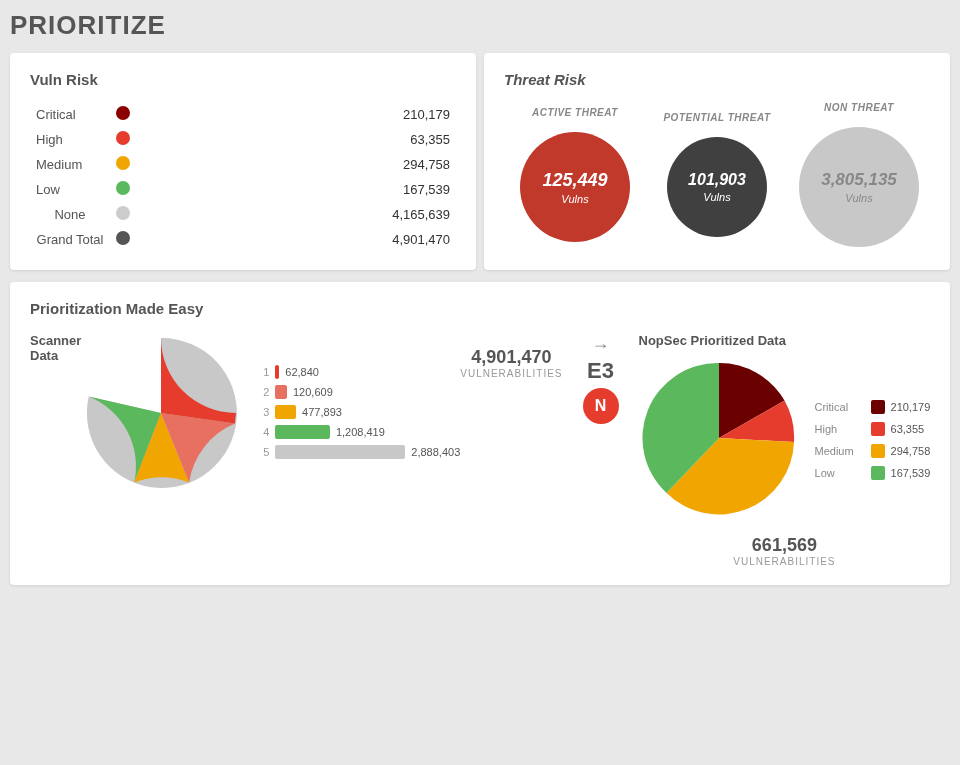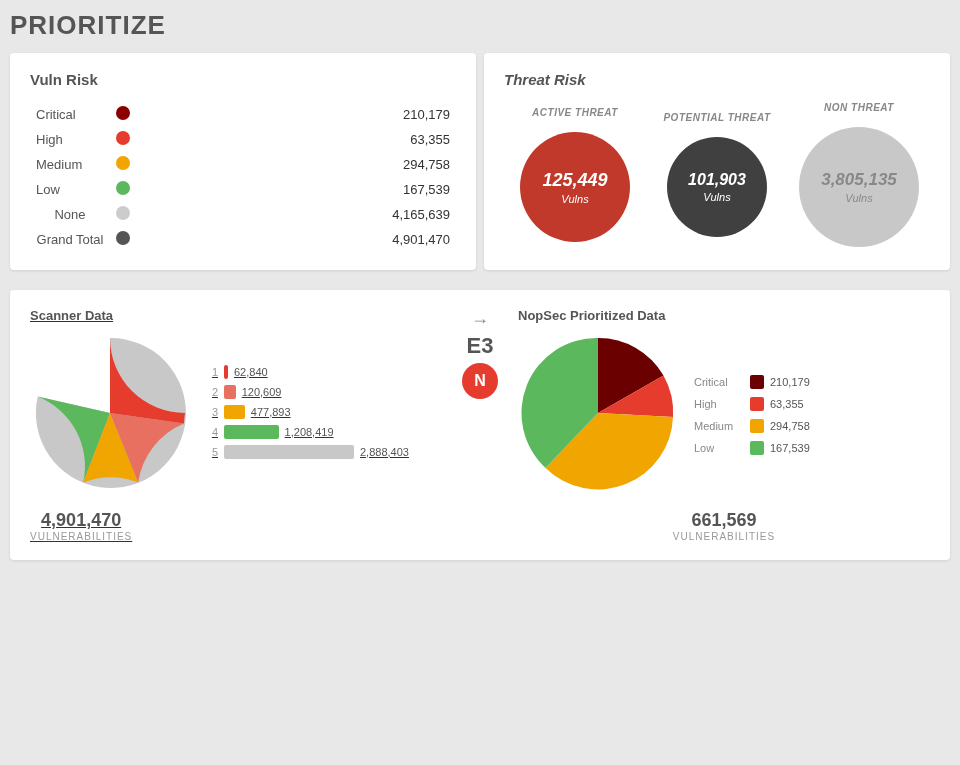--- a/index.html
+++ b/index.html
@@ -15,21 +15,21 @@
     h1.page-title {
       font-size: 26px;
       font-weight: bold;
       color: #555;
       margin-bottom: 12px;
       letter-spacing: 1px;
     }
     .top-row {
       display: flex;
       gap: 8px;
-      margin-bottom: 20px;
+      margin-bottom: 12px;
     }
     .card {
       background: #fff;
       border-radius: 4px;
       padding: 18px 20px;
       box-shadow: 0 1px 3px rgba(0,0,0,0.1);
     }
     .vuln-risk-card {
       flex: 1;
     }
@@ -145,23 +145,22 @@
       margin-bottom: 16px;
     }
     .charts-row {
       display: flex;
       gap: 20px;
       align-items: flex-start;
     }
     .scanner-section {
       flex: 1;
       display: flex;
-      flex-direction: column;
+      flex-direction: row;
       align-items: flex-start;
-      text-decoration: underline;
     }
     .nopsec-section {
       flex: 1;
       display: flex;
       flex-direction: column;
       align-items: flex-start;
     }
     .chart-subtitle {
       font-size: 13px;
       font-weight: bold;
@@ -350,20 +349,21 @@
     <div class="threat-circle threat-circle-non">
       <span>3,805,135</span>
       <span class="threat-circle-label">Vulns</span>
     </div>
   </div>
       </div>
   </div>
 </div>
 
 <div class="bottom-card">
+  <div class="section-title">Prioritization Made Easy</div>
   <div class="charts-row">
 
     <div class="scanner-section">
       <div class="chart-subtitle">Scanner Data</div>
       <div class="scanner-inner">
 
         <div class="pie-container">
           <svg width="160" height="160" viewBox="0 0 160 160">
 
             <g transform="translate(80,80)">

